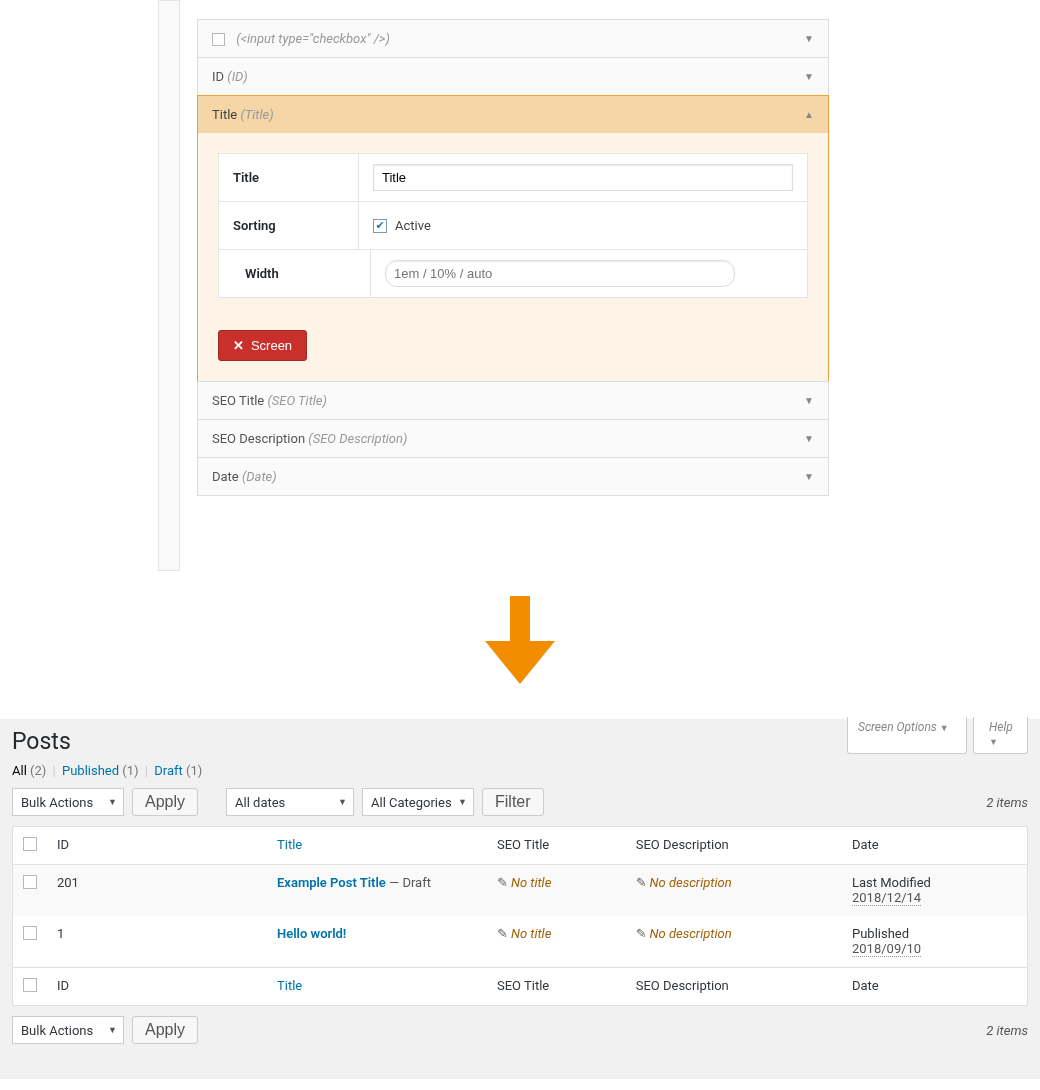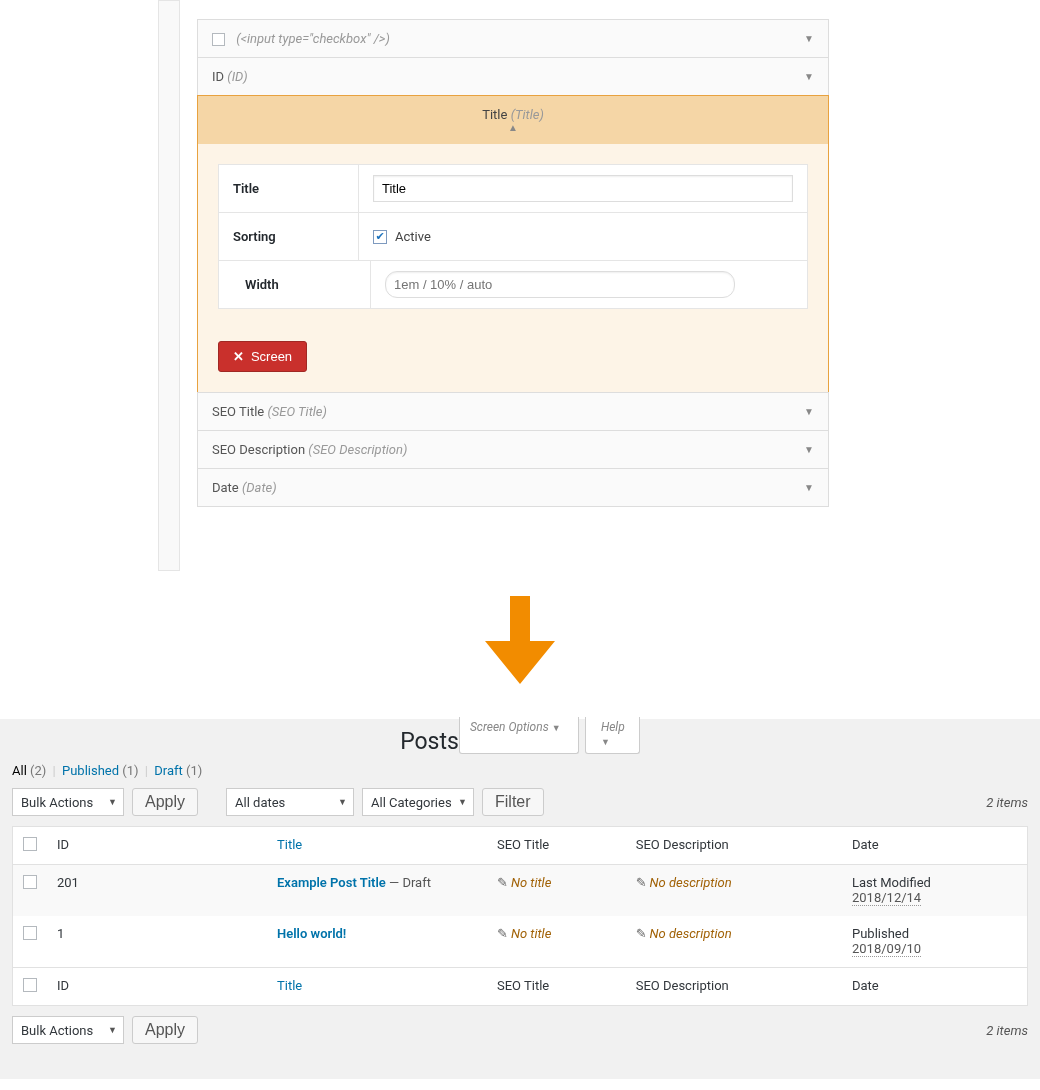--- a/index.html
+++ b/index.html
@@ -11,21 +11,21 @@
 .accordion-wrap { margin-left: 197px; width: 632px; padding-top: 19px; }
 
 .acc-item { border: 1px solid #ddd; background: #fafafa; margin-bottom: -1px; }
 .acc-header { display: flex; align-items: center; justify-content: space-between; padding: 11px 14px; cursor: pointer; background: #fafafa; }
 .acc-header .label { color: #555; }
 .acc-header .slug { color: #999; font-style: italic; }
 .acc-header .check { width: 13px; height: 13px; border: 1px solid #b4b9be; background: #fff; margin-right: 8px; display: inline-block; vertical-align: middle; }
 .acc-caret { color: #888; font-size: 10px; }
 
 .acc-item.open { border: 1px solid #e8a23f; background: #fdf0de; }
-.acc-item.open .acc-header { background: #f5d6a6; flex-direction: column; }
+.acc-item.open .acc-header { background: #f5d6a6; }
 .acc-item.open .acc-header .label { color: #444; }
 .acc-body { padding: 20px; background: #fdf4e7; }
 
 .field-grid { border: 1px solid #e5e5e5; background: #fff; }
 .field-row { display: flex; border-bottom: 1px solid #e5e5e5; }
 .field-row:last-child { border-bottom: none; margin-left: 12px; }
 .field-label { width: 140px; padding: 16px 14px; font-weight: 600; color: #23282d; font-size: 13px; border-right: 1px solid #e5e5e5; }
 .field-input { flex: 1; padding: 10px 14px; display: flex; align-items: center; }
 .field-input input[type=text] { width: 100%; max-width: 420px; padding: 5px 8px; border: 1px solid #ddd; background: #fff; font-size: 13px; box-shadow: inset 0 1px 2px rgba(0,0,0,0.07); }
 .field-input input[type=text].short { max-width: 350px; border-radius: 12px; }
@@ -34,21 +34,21 @@
 
 .remove-btn { margin-top: 32px; background: #c9302c; border: 1px solid #a02824; color: #fff; padding: 7px 14px; border-radius: 3px; font-size: 13px; cursor: pointer; display: inline-flex; align-items: center; gap: 7px; }
 .remove-btn .x { font-weight: bold; }
 
 
 .arrow-wrap { text-align: center; padding: 25px 0 30px 0; }
 .arrow-svg { width: 80px; height: 90px; }
 
 
 .posts-section { background: #f1f1f1; padding: 0 12px 35px 12px; position: relative; }
-.posts-header-row { display: flex; justify-content: center; align-items: flex-start; padding-top: 0; }
+.posts-header-row { display: flex; justify-content: space-between; align-items: flex-start; padding-top: 0; }
 .posts-title { font-size: 23px; font-weight: 400; color: #23282d; padding: 9px 0 4px 0; }
 .top-buttons { display: flex; gap: 6px; margin-top: -2px; }
 .top-btn { background: #fff; border: 1px solid #ccc; border-top: none; padding: 3px 10px 5px 10px; font-size: 12px; color: #888; border-radius: 0 0 3px 3px; cursor: pointer; font-style: italic; }
 
 .filter-links { padding: 4px 0 10px 0; font-size: 13px; color: #666; }
 .filter-links a { color: #0073aa; text-decoration: none; }
 .filter-links .active { color: #000; }
 .filter-links .sep { color: #ccc; margin: 0 3px; }
 .filter-links .count { color: #777; }
 

